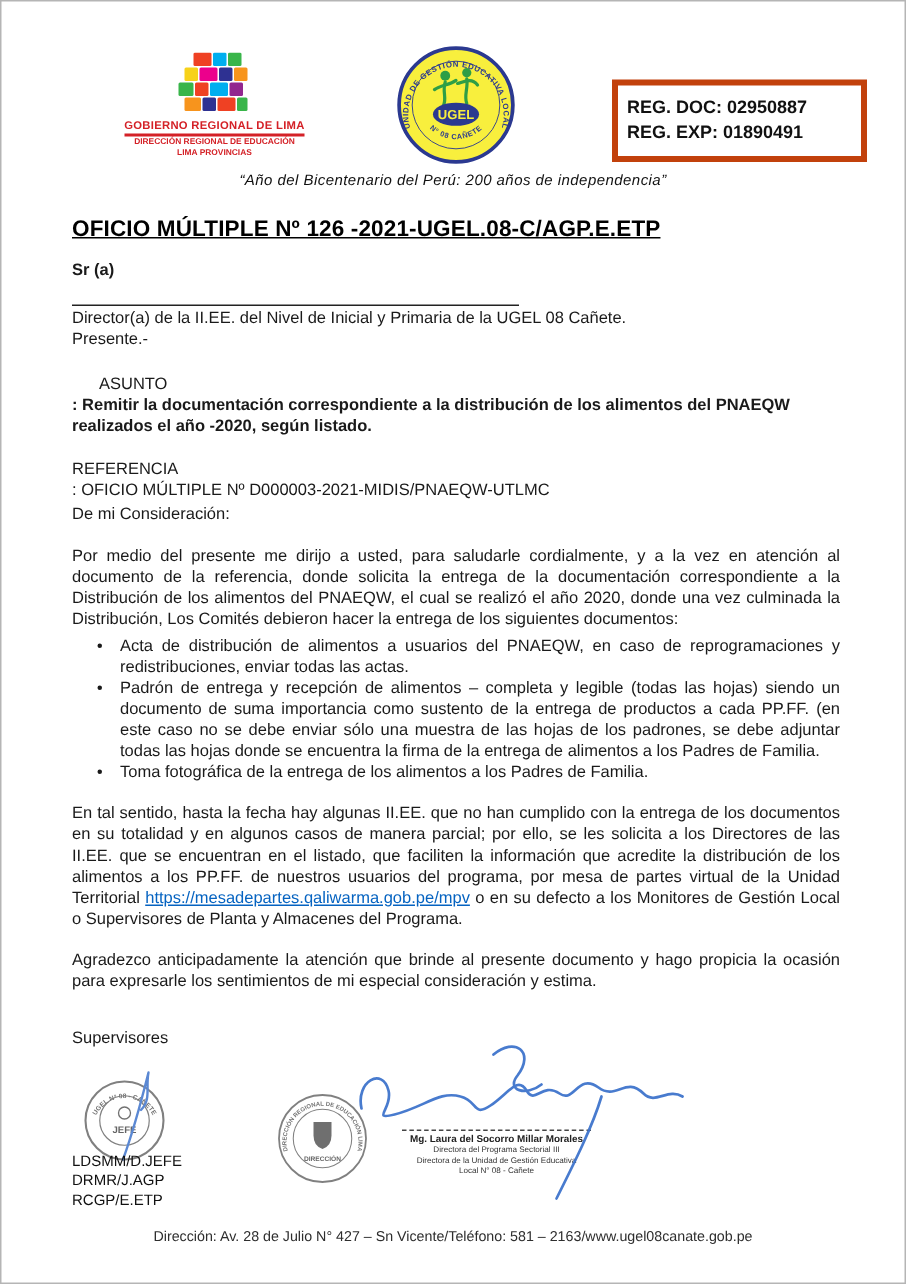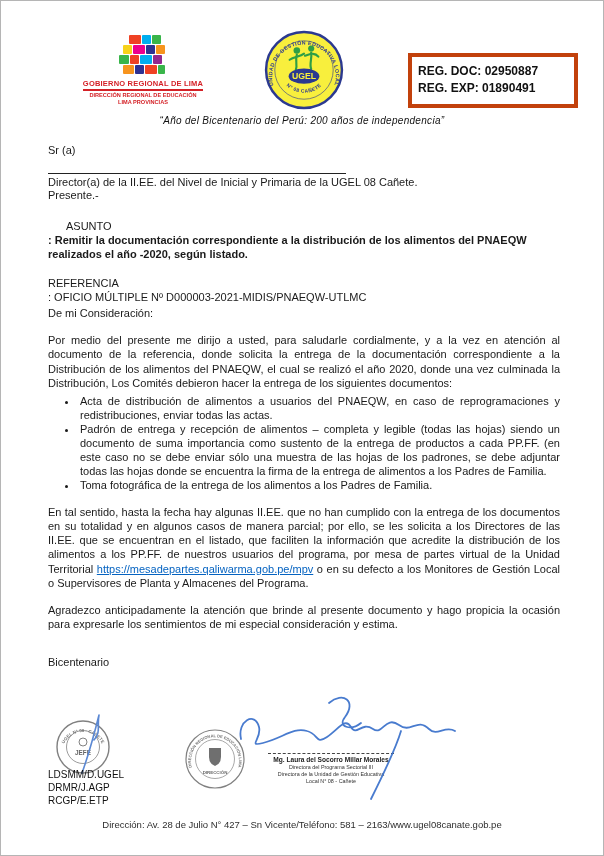--- a/index.html
+++ b/index.html
@@ -19,21 +19,21 @@
     position:absolute;left:407px;top:52px;width:150px;border:4px solid #c2410c;
     padding:6px 6px;font-size:12px;font-weight:bold;line-height:1.45;color:#111;
   }
   .motto{position:absolute;left:0;top:114px;width:100%;text-align:center;
     font-size:10px;font-style:italic;letter-spacing:.3px;color:#111;}
   
   .content{position:absolute;left:47px;top:142px;width:512px;font-size:11px;line-height:1.28;}
   .date{margin-bottom:13px;}
   .title{font-size:15px;font-weight:bold;text-decoration:underline;margin:0 0 11px 0;
     letter-spacing:.1px;color:#000;}
-  .sr{font-weight:normal;margin-bottom:16px;}
+  .sr{font-weight:bold;margin-bottom:16px;}
   .addr-rule{width:298px;border-top:1.4px solid #222;margin-bottom:2px;}
   .addr{line-height:1.22;}
   .meta-row{display:flex;margin-top:15px;flex-direction:column;}
   .meta-row.first{margin-top:16px;}
   .meta-label{width:112px;flex:none;}
   .meta-label.indent{padding-left:18px;box-sizing:border-box;}
   .meta-value{flex:1;}
   .bold{font-weight:bold;}
   .salutation{margin-top:2px;}
   .par{margin:13px 0 0 0;text-align:justify;}
@@ -111,20 +111,21 @@
 
   <div class="reg-box">
     <div>REG. DOC: 02950887</div>
     <div>REG. EXP: 01890491</div>
   </div>
 
   <div class="motto">“Año del Bicentenario del Perú: 200 años de independencia”</div>
 
   <div class="content">
 
+    <h1 class="title">OFICIO MÚLTIPLE Nº 126 -2021-UGEL.08-C/AGP.E.ETP</h1>
 
     <div class="sr">Sr (a)</div>
     <div class="addr-rule"></div>
     <div class="addr">Director(a) de la II.EE. del Nivel de Inicial y Primaria de la UGEL 08 Cañete.</div>
     <div class="addr">Presente.-</div>
 
     <div class="meta-row first">
       <div class="meta-label indent">ASUNTO</div>
       <div class="meta-value bold">: Remitir la documentación correspondiente a la distribución de los alimentos del PNAEQW realizados el año -2020, según listado.</div>
     </div>
@@ -141,39 +142,39 @@
     <ul class="bullets">
       <li>Acta de distribución de alimentos a usuarios del PNAEQW, en caso de reprogramaciones y redistribuciones, enviar todas las actas.</li>
       <li>Padrón de entrega y recepción de alimentos – completa y legible (todas las hojas) siendo un documento de suma importancia como sustento de la entrega de productos a cada PP.FF. (en este caso no se debe enviar sólo una muestra de las hojas de los padrones, se debe adjuntar todas las hojas donde se encuentra la firma de la entrega de alimentos a los Padres de Familia.</li>
       <li>Toma fotográfica de la entrega de los alimentos a los Padres de Familia.</li>
     </ul>
 
     <p class="par"><span>En tal sentido, hasta la fecha hay algunas II.EE. que no han cumplido con la entrega de los documentos en su totalidad y en algunos casos de manera parcial; por ello, se les solicita a los Directores de las II.EE. que se encuentran en el listado, que faciliten la información que acredite la distribución de los alimentos a los PP.FF. de nuestros usuarios del programa, por mesa de partes virtual de la Unidad Territorial </span><a class="link" href="#">https://mesadepartes.qaliwarma.gob.pe/mpv</a><span> o en su defecto a los Monitores de Gestión Local o Supervisores de Planta y Almacenes del Programa.</span></p>
 
     <p class="par">Agradezco anticipadamente la atención que brinde al presente documento y hago propicia la ocasión para expresarle los sentimientos de mi especial consideración y estima.</p>
 
-    <div class="closing">Bicentenario</div>
+    <div class="closing">Supervisores</div>
   </div>
 
   <div class="stamp jefe-stamp">
     <svg width="62" height="68" viewBox="0 0 62 68">
       <circle cx="30" cy="36" r="26" fill="none" stroke="#6b6b6b" stroke-width="1.4"></circle>
       <circle cx="30" cy="36" r="16.5" fill="none" stroke="#6b6b6b" stroke-width="0.8"></circle>
       <path id="jefeArc" d="M 9,42 A 21,21 0 1 1 51,42" fill="none"></path>
       <text font-size="4.4" fill="#5a5a5a" font-weight="bold">
         <textPath href="#jefeArc" startOffset="50%" text-anchor="middle">UGEL N° 08 - CAÑETE</textPath>
       </text>
       <circle cx="30" cy="31" r="4" fill="none" stroke="#5a5a5a" stroke-width="0.9"></circle>
       <text x="30" y="44" font-size="6.4" font-weight="bold" fill="#4a4a4a" text-anchor="middle">JEFE</text>
       <path d="M 46,4 C 42,20 37,40 29,62 M 46,4 C 44,14 48,22 41,29" stroke="#3f74cc" stroke-width="1.6" fill="none" stroke-linecap="round"></path>
     </svg>
   </div>
 
   <div class="initials">
-    <div>LDSMM/D.UGEL</div>
+    <div>LDSMM/D.JEFE</div>
     <div>DRMR/J.AGP</div>
     <div>RCGP/E.ETP</div>
   </div>
 
   <div class="stamp dir-stamp">
     <svg width="68" height="72" viewBox="0 0 68 72">
       <circle cx="34" cy="36" r="29" fill="none" stroke="#6b6b6b" stroke-width="1.2"></circle>
       <circle cx="34" cy="36" r="19.5" fill="none" stroke="#6b6b6b" stroke-width="0.7"></circle>
       <path id="dirArc" d="M 11,45 A 24,24 0 1 1 57,45" fill="none"></path>
       <text font-size="4" fill="#5a5a5a" font-weight="bold">

